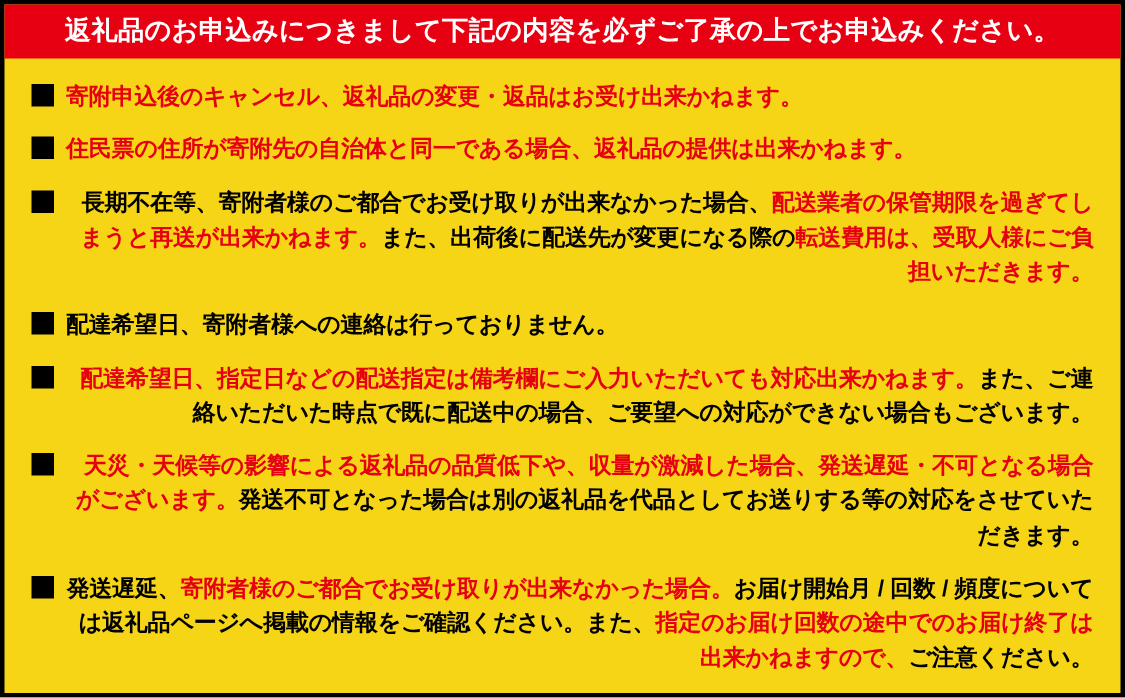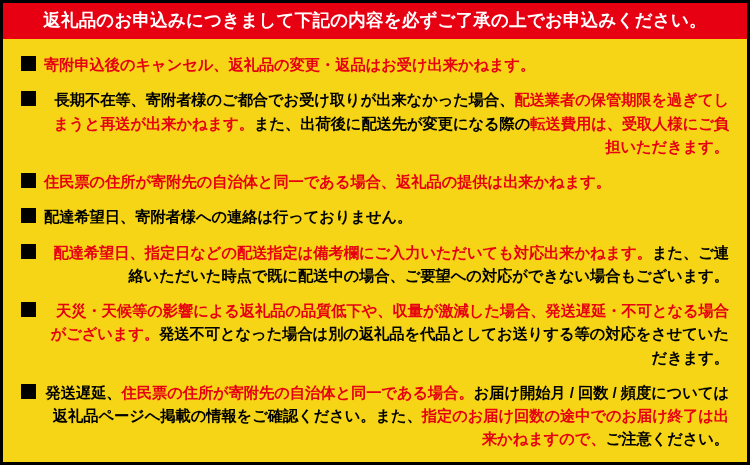--- a/index.html
+++ b/index.html
@@ -72,36 +72,36 @@
 
 <div class="notice-card">
   <div class="notice-header">返礼品のお申込みにつきまして下記の内容を必ずご了承の上でお申込みください。</div>
   <div class="notice-body">
       <div class="notice-item">
         <span class="bullet"></span>
         <div class="item-text"><span class="em">寄附申込後のキャンセル、返礼品の変更・返品はお受け出来かねます。</span></div>
       </div>
       <div class="notice-item">
         <span class="bullet"></span>
-        <div class="item-text"><span>長期不在等、寄附者様のご都合でお受け取りが出来なかった場合、</span><span class="em">配送業者の保管期限を過ぎてしまうと再送が出来かねます。</span><span>また、出荷後に配送先が変更になる際の</span><span class="em">転送費用は、受取人様にご負担いただきます。</span></div>
+        <div class="item-text"><span class="em">住民票の住所が寄附先の自治体と同一である場合、返礼品の提供は出来かねます。</span></div>
       </div>
       <div class="notice-item">
         <span class="bullet"></span>
-        <div class="item-text"><span class="em">住民票の住所が寄附先の自治体と同一である場合、返礼品の提供は出来かねます。</span></div>
+        <div class="item-text"><span>長期不在等、寄附者様のご都合でお受け取りが出来なかった場合、</span><span class="em">配送業者の保管期限を過ぎてしまうと再送が出来かねます。</span><span>また、出荷後に配送先が変更になる際の</span><span class="em">転送費用は、受取人様にご負担いただきます。</span></div>
       </div>
       <div class="notice-item">
         <span class="bullet"></span>
         <div class="item-text"><span>配達希望日、寄附者様への連絡は行っておりません。</span></div>
       </div>
       <div class="notice-item">
         <span class="bullet"></span>
         <div class="item-text"><span class="em">配達希望日、指定日などの配送指定は備考欄にご入力いただいても対応出来かねます。</span><span>また、ご連絡いただいた時点で既に配送中の場合、ご要望への対応ができない場合もございます。</span></div>
       </div>
       <div class="notice-item">
         <span class="bullet"></span>
         <div class="item-text"><span class="em">天災・天候等の影響による返礼品の品質低下や、収量が激減した場合、発送遅延・不可となる場合がございます。</span><span>発送不可となった場合は別の返礼品を代品としてお送りする等の対応をさせていただきます。</span></div>
       </div>
       <div class="notice-item">
         <span class="bullet"></span>
-        <div class="item-text"><span>発送遅延、</span><span class="em">住民票の住所が寄附先の自治体と同一である場合。</span><span>お届け開始月 / 回数 / 頻度については返礼品ページへ掲載の情報をご確認ください。また、</span><span class="em">指定のお届け回数の途中でのお届け終了は出来かねますので、</span><span>ご注意ください。</span></div>
+        <div class="item-text"><span>発送遅延、</span><span class="em">寄附者様のご都合でお受け取りが出来なかった場合。</span><span>お届け開始月 / 回数 / 頻度については返礼品ページへ掲載の情報をご確認ください。また、</span><span class="em">指定のお届け回数の途中でのお届け終了は出来かねますので、</span><span>ご注意ください。</span></div>
       </div>
     </div>
 </div>
 
 </body></html>

